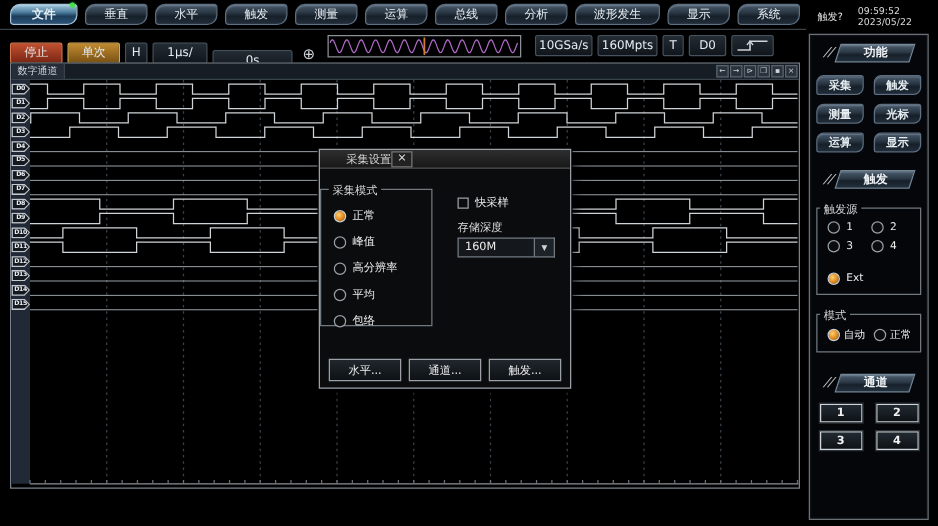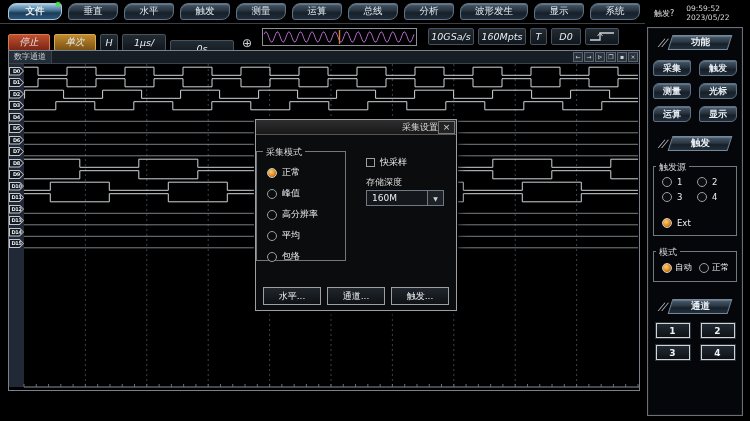--- a/index.html
+++ b/index.html
@@ -21,21 +21,21 @@
     border-color:#a6c6dc;font-weight:bold; }
   .gdot { position:absolute; top:-2px; right:1px; width:4px; height:4px;
     border-radius:50%; background:#46e04a; box-shadow:0 0 2px #46e04a; }
 
   .status { position:absolute; left:646px; top:2px; width:102px; height:22px;
     display:flex; align-items:center; }
   .trig-q { font-size:8px; color:#e0e0e0; margin-left:8px; }
   .clockcol { margin-left:12px; font-size:7.5px; line-height:9px; color:#d8d8d8; }
 
   
-  .toolbar { position:absolute; left:0; top:25px; width:645px; height:23px;font-style:italic; }
+  .toolbar { position:absolute; left:0; top:25px; width:645px; height:23px; }
   .tgroup { position:absolute; top:3px; display:flex; gap:4px; align-items:center; }
   .tbtn { height:17px; display:flex; align-items:center; justify-content:center;
     font-size:9.5px; color:#e6edf2; background:linear-gradient(180deg,#232b33,#10161c);
     border:1px solid #46525e; border-radius:2px; cursor:pointer; }
   .tbtn.red { background:linear-gradient(180deg,#c05030,#7a2614); border-color:#d87a50; }
   .tbtn.amber { background:linear-gradient(180deg,#c08a30,#7a5214); border-color:#d8aa50; }
   .zoomglyph { font-size:12px; color:#cfd4d8; width:18px; text-align:center; cursor:pointer; }
   .preview { position:absolute; left:262px; top:3px; width:155px; height:18px;
     border:1px solid #8a9096; background:#000; }
   .edgebtn { width:34px; height:17px; display:flex; align-items:center; justify-content:center;
@@ -60,21 +60,21 @@
     clip-path:polygon(0 0,71% 0,100% 50%,71% 100%,0 100%);
     background:#141920; color:#e8ecf0; font-size:5px; line-height:7px; text-align:center;
     font-weight:bold; letter-spacing:-0.3px; }
 
   
   .dialog { position:absolute; left:255px; top:119px; width:202px; height:192px;
     background:#0a0c0e; border:1px solid #9aa0a6;
     box-shadow:0 0 0 1px #000, 3px 4px 8px rgba(0,0,0,.7); }
   .dialog-titlebar { height:15px; background:linear-gradient(180deg,#2e2e2e,#181818);
     border-bottom:1px solid #555; display:flex; align-items:center;
-    justify-content:flex-end; }
+    justify-content:flex-start;padding-left:16px; }
   .dialog-title { font-size:9px; color:#d8d8d8; padding-left:5px; }
   .dialog-close { width:17px; height:13px; margin-right:1px; border:1px solid #777;
     background:#222; color:#ddd; font-size:9px; line-height:11px; text-align:center;
     cursor:pointer; }
   .groupbox { position:absolute; border:1px solid #707880; }
   .gb-label { position:absolute; top:-6px; left:6px; background:#0a0c0e; padding:0 3px;
     font-size:9px; color:#d8d8d8; white-space:nowrap; }
   .radio-row { display:flex; align-items:center; gap:5px; font-size:9px; color:#eee;
     cursor:pointer; }
   .radio { flex:0 0 auto; width:10px; height:10px; border-radius:50%;

